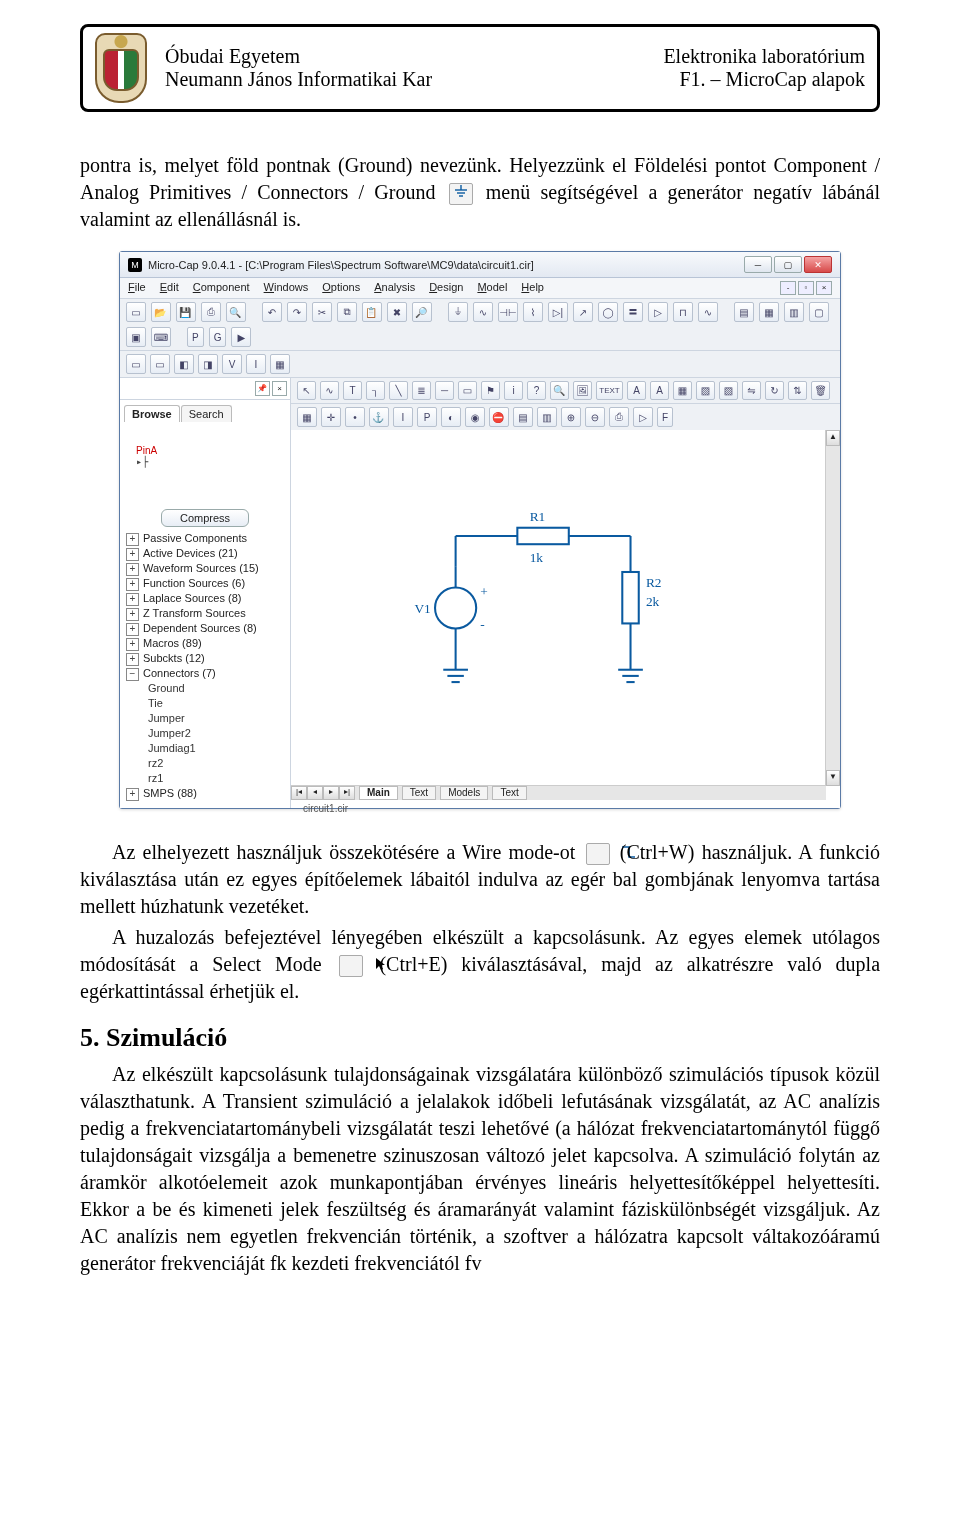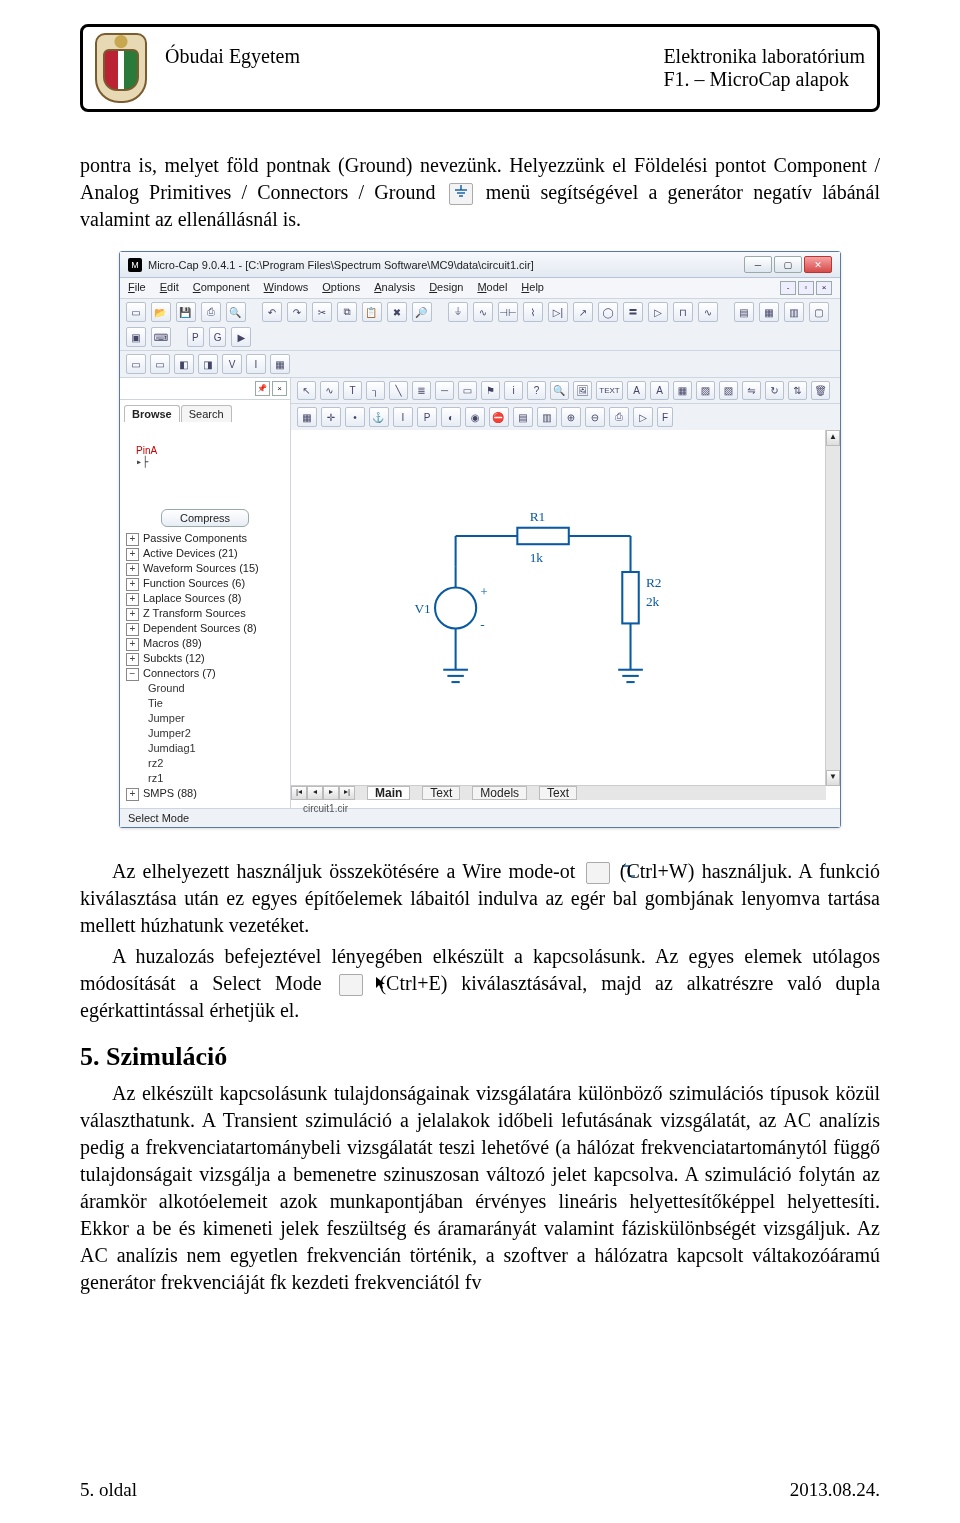--- a/index.html
+++ b/index.html
@@ -3,21 +3,21 @@
 <meta charset="utf-8">
 <style>
   html,body{margin:0;padding:0;background:#fff;font-family:"Times New Roman",Times,serif;color:#000}
   .page{width:960px;min-height:1523px;margin:0 auto;position:relative;box-sizing:border-box;padding:24px 80px 40px 80px}
   
   .hdr-box{border:3px solid #000;border-radius:8px;padding:6px 12px;display:flex;align-items:center;gap:18px;margin-bottom:40px}
   .crest{width:48px;height:66px;border:2px solid #7a5c2e;border-top-left-radius:10px;border-top-right-radius:10px;border-bottom-left-radius:24px;border-bottom-right-radius:24px;background:radial-gradient(circle at 50% 10%,#c7a74f 0 6px,transparent 7px),linear-gradient(#e8d9b5,#e8d9b5);position:relative}
   .crest::before{content:"";position:absolute;left:6px;right:6px;top:14px;bottom:10px;border:2px solid #7a5c2e;border-radius:6px 6px 14px 14px;background:linear-gradient(90deg,#b23 0 40%,#fff 40% 60%,#2a7a3a 60%)}
   .hdr-text{flex:1;display:flex;justify-content:space-between;font-size:20px}
   .hdr-left,.hdr-right{display:flex;flex-direction:column}
-  .hdr-right{}
+  .hdr-right{text-align:right}
   
   p{font-size:20px;line-height:1.35;margin:0 0 4px 0;text-align:justify}
   .ico{display:inline-block;vertical-align:middle;width:22px;height:20px;border:1px solid #aaa;border-radius:2px;font-size:13px;line-height:18px;text-align:center;background:#f3f3f3;margin:0 3px}
   .h2{font-size:26px;font-weight:bold;margin:18px 0 8px 0}
   .block{margin-top:30px}
   
   .ftr{position:absolute;left:80px;right:80px;bottom:22px;display:flex;justify-content:space-between;font-size:19px}
   
   .shot{margin:18px auto 30px auto;width:720px;background:#f0f0f0;border:1px solid #5a7aa6;border-radius:3px;font-family:Tahoma,Verdana,sans-serif;font-size:11px;color:#222;box-shadow:0 1px 3px rgba(0,0,0,.15)}
   .titlebar{padding:4px 8px;background:linear-gradient(#f7f9fc,#e3e9f2);border-bottom:1px solid #b8c4d6;display:flex;align-items:center;gap:6px}
@@ -50,34 +50,35 @@
   .canvas{flex:1;background:#fff;position:relative}
   .ctool{position:absolute;left:0;right:0;top:0;padding:3px 6px;border-bottom:1px solid #cdd5e0;background:#eef1f5;display:flex;gap:4px;flex-wrap:wrap}
   .ctool .tb{width:17px;height:17px}
   .ctool2{position:absolute;left:0;right:0;top:26px;padding:3px 6px;border-bottom:1px solid #cdd5e0;background:#eef1f5;display:flex;gap:4px}
   .schem{position:absolute;left:0;right:14px;top:52px;bottom:22px;background:#fff}
   .schem svg{width:100%;height:100%}
   .vscroll{position:absolute;right:0;top:52px;bottom:22px;width:14px;background:#e6e6e6;border-left:1px solid #ccc}
   .vscroll .ar{height:14px;background:linear-gradient(#fff,#ddd);border:1px solid #bbb;font-size:8px;text-align:center;line-height:12px}
   .hscroll{position:absolute;left:0;right:14px;bottom:8px;height:14px;background:#e6e6e6;border-top:1px solid #ccc;display:flex;align-items:center}
   .hscroll .ar{width:14px;height:12px;background:linear-gradient(#fff,#ddd);border:1px solid #bbb;font-size:8px;text-align:center;line-height:10px}
-  .hscroll .btab{padding:0 7px;height:12px;line-height:12px;border:1px solid #bbb;background:#f4f4f4;margin-left:12px;font-size:12px}
+  .hscroll .btab{padding:0 7px;height:12px;line-height:12px;border:1px solid #bbb;background:#f4f4f4;margin-left:4px;font-size:10px}
   .hscroll .btab.active{background:#fff;font-weight:bold}
   .fname{position:absolute;left:12px;bottom:-6px;font-size:10px;color:#555}
   .statusbar{padding:3px 8px;background:#eef1f5;border-top:1px solid #cdd5e0}
 </style>
 </head>
 <body>
 <div class="page">
 
 <div class="hdr-box">
   <div class="crest"></div>
   <div class="hdr-text">
     <div class="hdr-left">
       <span>Óbudai Egyetem</span>
+      <span>Neumann János Informatikai Kar</span>
     </div>
     <div class="hdr-right">
       <span>Elektronika laboratórium</span>
       <span>F1. – MicroCap alapok</span>
     </div>
   </div>
 </div>
 
 <p>
   <span>pontra is, melyet föld pontnak (Ground) nevezünk. Helyezzünk el Földelési pontot Component / Analog Primitives / Connectors / Ground </span>
@@ -296,23 +297,20 @@
         <span class="ar">▸</span>
         <span class="ar">▸|</span>
         <span class="btab active">Main</span>
         <span class="btab">Text</span>
         <span class="btab">Models</span>
         <span class="btab">Text</span>
       </div>
       <div class="fname">circuit1.cir</div>
     </div>
   </div>
-  <div class="statusbar">
-    <span>Select Mode</span>
-  </div>
 </div>
 
 <div class="block">
 <p style="text-indent:32px">
   <span>Az elhelyezett használjuk összekötésére a Wire mode-ot </span>
   <span class="ico">
     <svg width="18" height="16" viewBox="0 0 18 16">
             <path d="M3 3 H10 V13 H16" stroke="#0a5aa0" stroke-width="1.6" fill="none"></path>
           </svg>
   </span>
@@ -326,18 +324,14 @@
           </svg>
   </span>
   <span> (Ctrl+E) kiválasztásával, majd az alkatrészre való dupla egérkattintással érhetjük el.</span>
 </p>
 </div>
 
 <div class="h2">5. Szimuláció</div>
 
 <p style="text-indent:32px">Az elkészült kapcsolásunk tulajdonságainak vizsgálatára különböző szimulációs típusok közül választhatunk. A Transient szimuláció a jelalakok időbeli lefutásának vizsgálatát, az AC analízis pedig a frekvenciatartománybeli vizsgálatát teszi lehetővé (a hálózat frekvenciatartománytól függő tulajdonságait vizsgálja a bemenetre szinuszosan változó jelet kapcsolva. A szimuláció folytán az áramkör alkotóelemeit azok munkapontjában érvényes lineáris helyettesítőképpel helyettesíti. Ekkor a be és kimeneti jelek feszültség és áramarányát valamint fáziskülönbségét vizsgáljuk. Az AC analízis nem egyetlen frekvencián történik, a szoftver a hálózatra kapcsolt váltakozóáramú generátor frekvenciáját fk kezdeti frekvenciától fv</p>
 
-<div class="ftr">
-  <span>5. oldal</span>
-  <span>2013.08.24.</span>
+
 </div>
 
-</div>
-
 </body></html>

